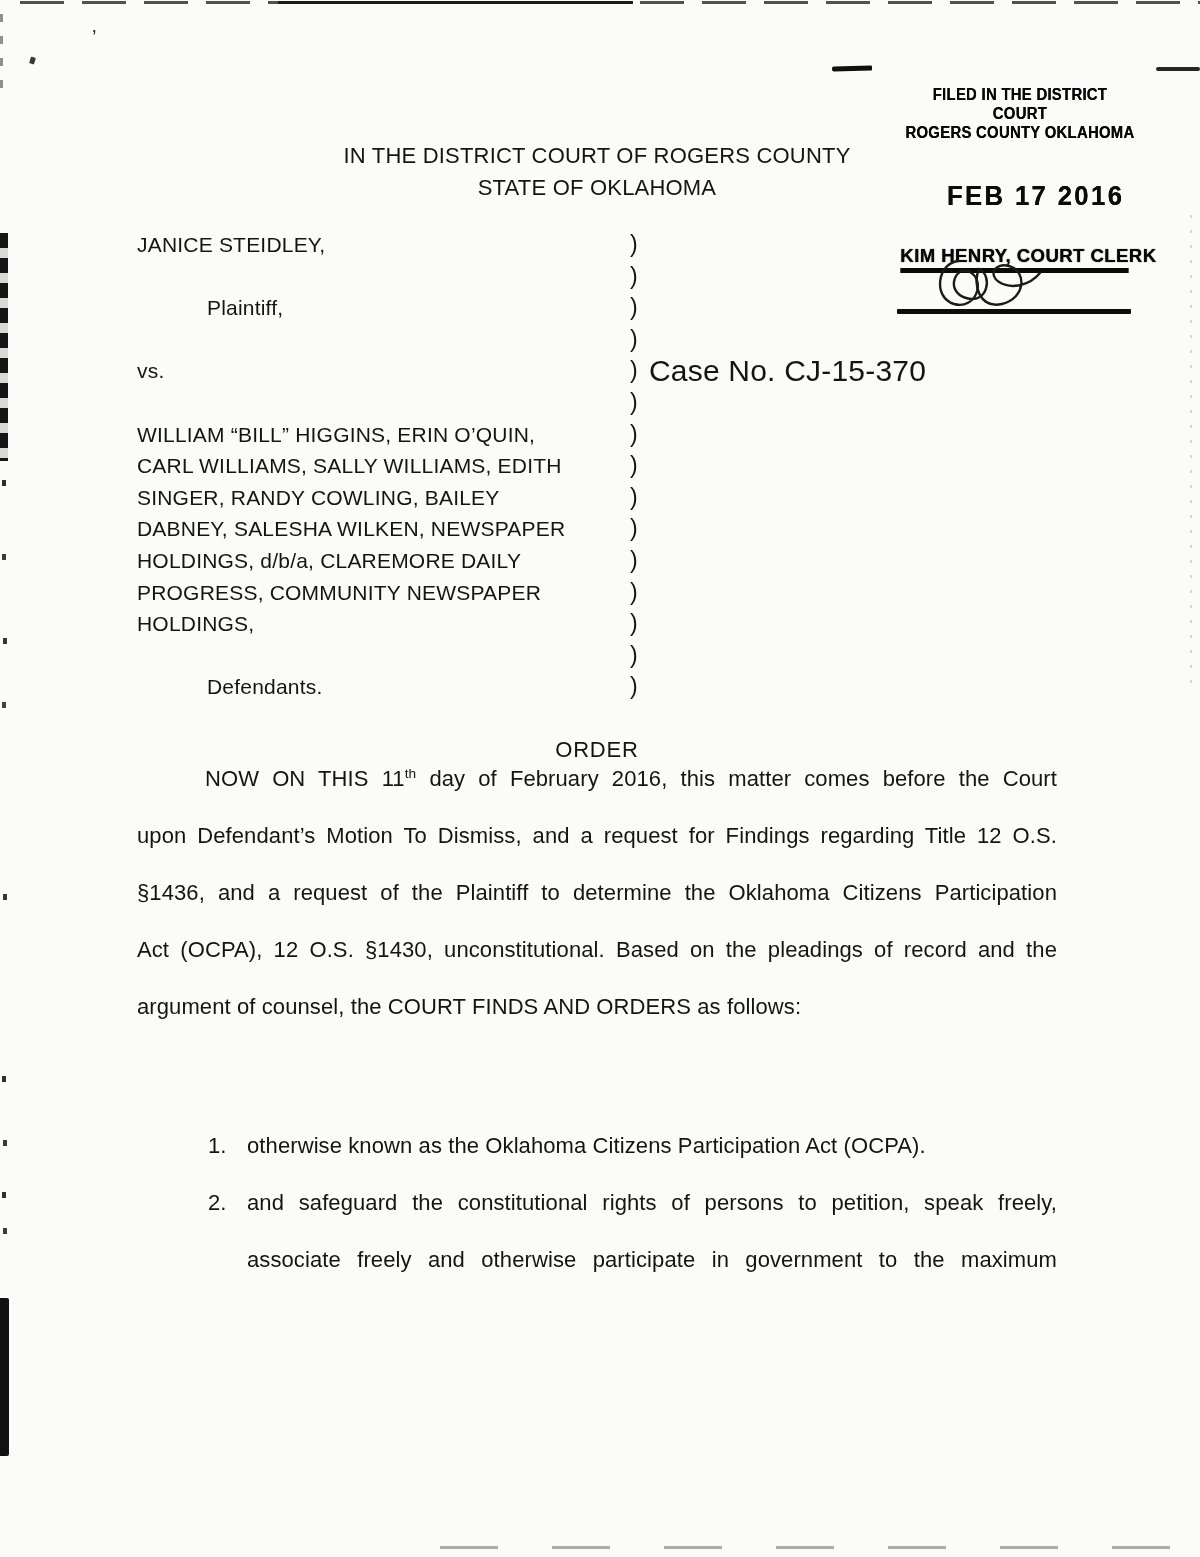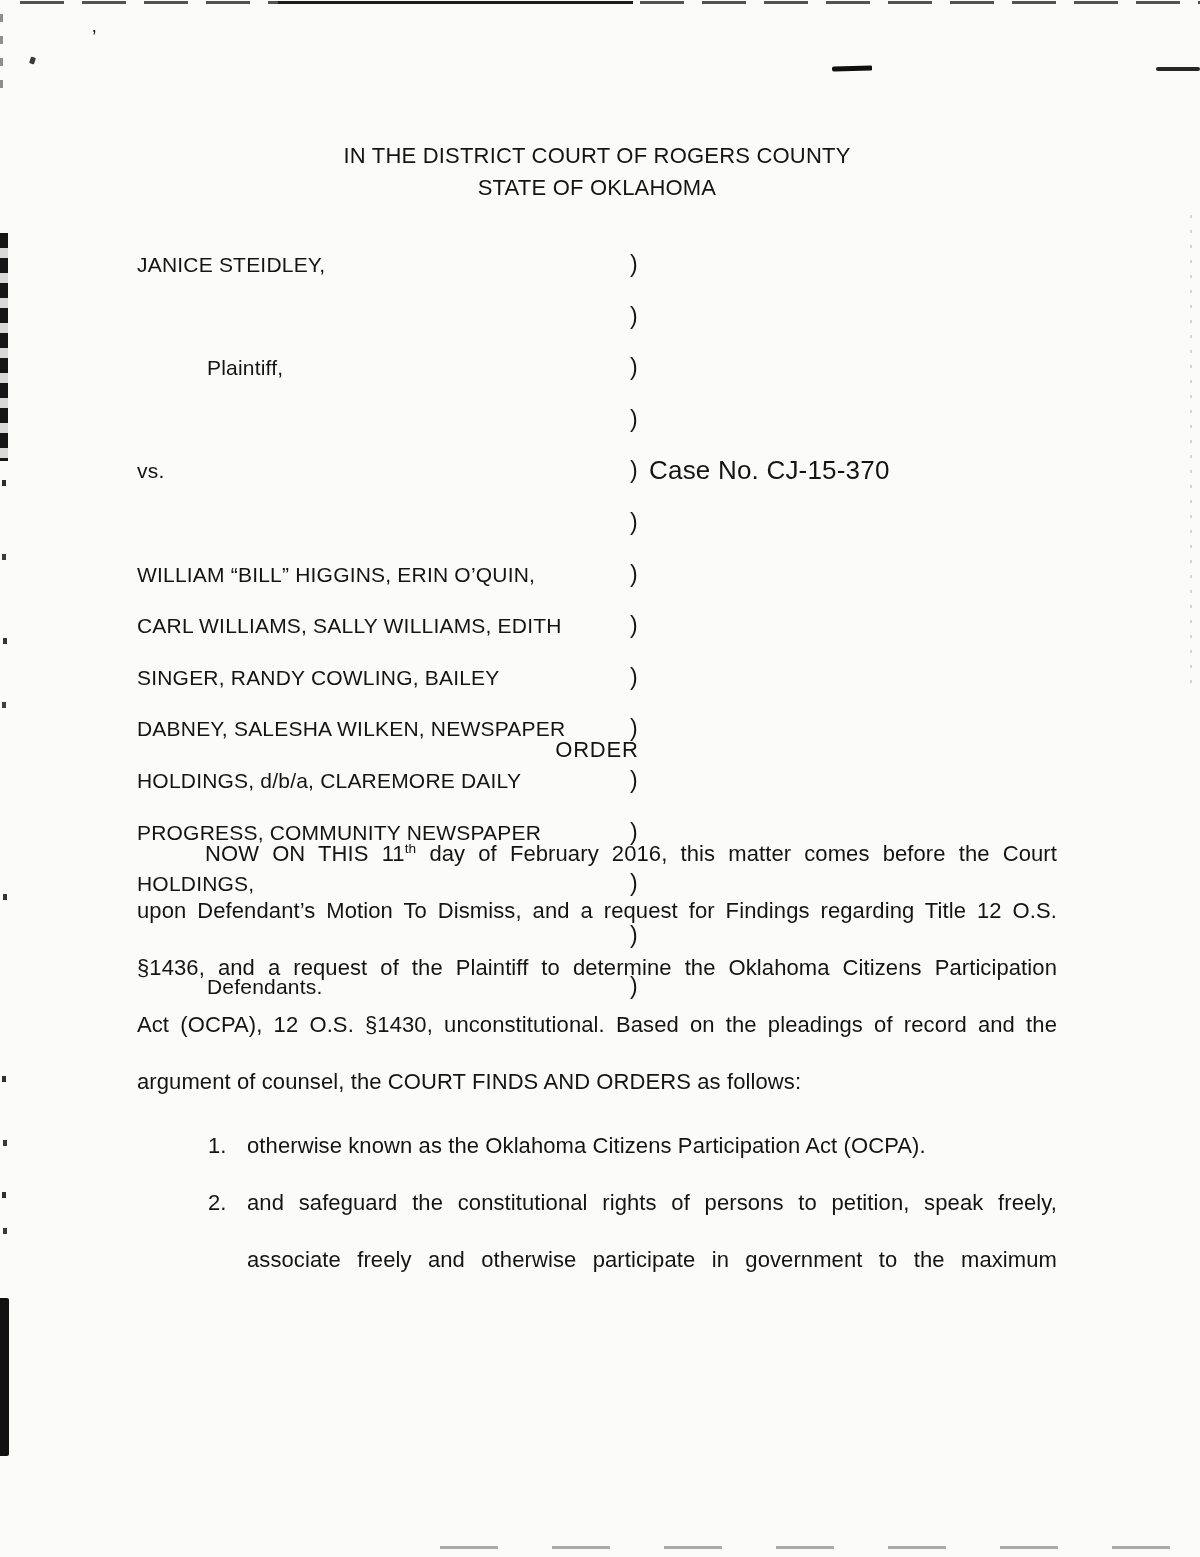--- a/index.html
+++ b/index.html
@@ -54,26 +54,26 @@
     transform:scaleX(.98);transform-origin:center;white-space:nowrap;
     filter:blur(.5px);text-shadow:0 0 1px #000;
     border-bottom:5px solid #0a0a0a;padding-bottom:1px;
   }
   .stamp-bottom-line{position:absolute;left:2px;top:224px;width:234px;height:5px;background:#0c0c0c;border-radius:1px;}
   .signature{position:absolute;left:35px;top:162px;width:145px;height:75px;z-index:3;}
   
   .content{position:absolute;left:137px;top:0;width:920px;height:1289px;font-size:22px;}
   .court-header{position:absolute;top:140px;left:0;width:100%;text-align:center;line-height:32px;font-size:22px;letter-spacing:.2px;}
   .caption{position:absolute;top:229px;left:0;width:100%;}
-  .cap-row{position:relative;height:31.6px;line-height:31.6px;font-size:21px;letter-spacing:.2px;margin-top:20px;}
+  .cap-row{position:relative;height:31.6px;line-height:31.6px;font-size:21px;letter-spacing:.2px;}
   .cap-paren{position:absolute;left:493px;top:0;font-size:23px;}
-  .cap-case{position:absolute;left:512px;top:0;font-size:26px;letter-spacing:.2px;}
+  .cap-case{position:absolute;left:512px;top:0;font-size:30px;letter-spacing:.2px;}
   .cap-indent{padding-left:70px;}
   .order-title{position:absolute;top:737px;left:0;width:100%;text-align:center;font-size:22px;letter-spacing:.8px;}
-  .intro{position:absolute;top:825px;left:0;width:100%;}
+  .intro{position:absolute;top:750px;left:0;width:100%;}
   .jline{height:57px;line-height:57px;text-align:justify;text-align-last:justify;letter-spacing:.1px;}
   .jline-left{height:57px;line-height:57px;text-align:left;letter-spacing:.1px;}
   .indent1{padding-left:68px;}
   .sup{vertical-align:super;font-size:.62em;line-height:0;}
   .findings{position:absolute;top:1117px;left:0;width:100%;}
   .finding{position:relative;}
   .fnum{position:absolute;left:71px;top:0;height:57px;line-height:57px;}
   .flines{margin-left:110px;}
 </style>
 </head>
@@ -87,20 +87,33 @@
   <div class="art apostrophe-mark">’</div>
   <div class="art small-mark"></div>
   <div class="art dash-arrow-1"></div>
   <div class="art dash-arrow-2"></div>
   <div class="art left-dash-col"></div>
   <div class="art left-specks"></div>
   <div class="art left-bar"></div>
   <div class="art right-dotted"></div>
   <div class="art bottom-scan"></div>
 
+  <div class="stamp">
+    <div class="stamp-filed">
+      <div>FILED IN THE DISTRICT COURT</div>
+      <div>ROGERS COUNTY OKLAHOMA</div>
+    </div>
+    <div class="stamp-date">FEB 17 2016</div>
+    <div class="stamp-clerk">KIM HENRY, COURT CLERK</div>
+    <svg class="signature" viewBox="0 0 145 75">
+      <path d="M28,14 C8,16 2,50 24,57 C46,63 56,34 40,25 C26,17 14,44 36,51 C58,58 63,28 49,22" fill="none" stroke="#1b1b1b" stroke-width="2.4" stroke-linecap="round"></path>
+      <path d="M49,22 C42,38 50,62 72,57 C96,51 97,24 79,19 C65,15 58,28 69,35 C82,43 100,38 110,26" fill="none" stroke="#1b1b1b" stroke-width="2.4" stroke-linecap="round"></path>
+    </svg>
+    <div class="stamp-bottom-line"></div>
+  </div>
 
   <div class="content">
 
     <div class="court-header">
       <div>IN THE DISTRICT COURT OF ROGERS COUNTY</div>
       <div>STATE OF OKLAHOMA</div>
     </div>
 
     <div class="caption">
       <div class="cap-row">

